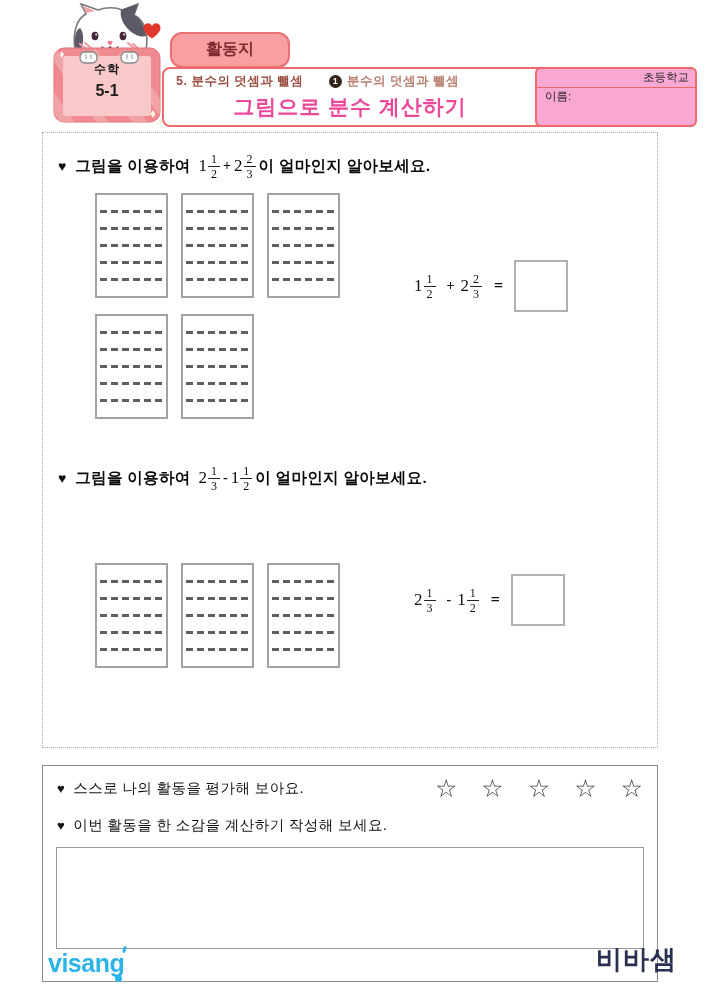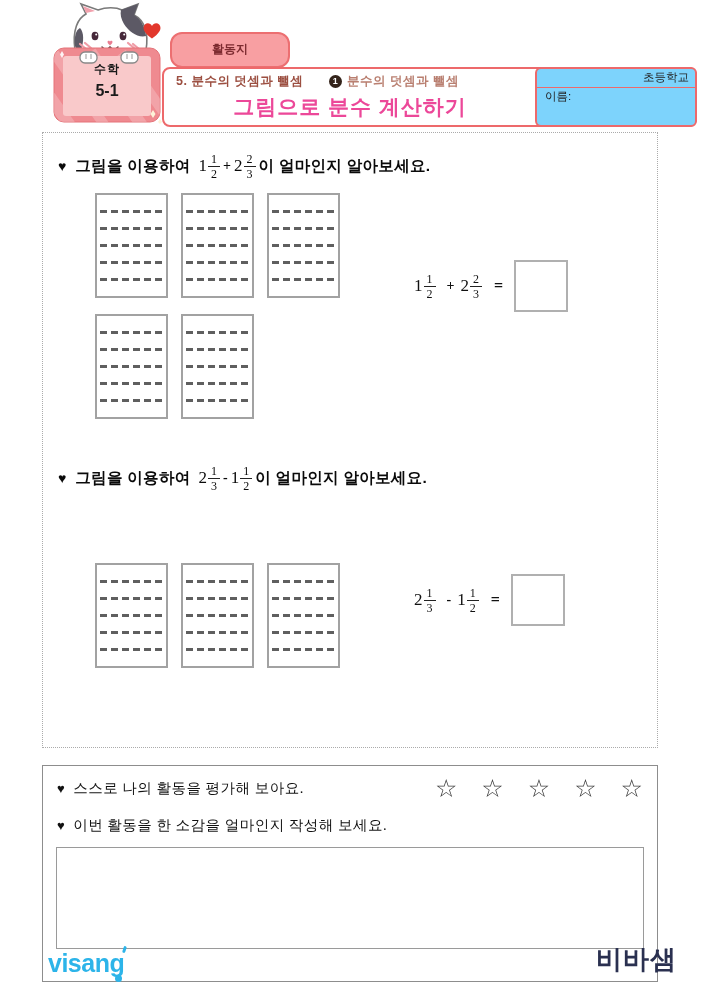--- a/index.html
+++ b/index.html
@@ -9,32 +9,32 @@
   .abs { position:absolute; }
 
   
   .cat-svg { left:50px; top:2px; width:120px; height:122px; }
   .badge-text { left:64px; top:58px; width:86px; text-align:center; font-weight:bold; color:#1a1a1a; z-index:5; }
   .badge-subject { font-size:12px; line-height:23px; letter-spacing:1px; }
   .badge-grade { font-size:16px; line-height:20px; }
 
   .tab { left:170px; top:32px; width:120px; height:36px; background:#f89fa2; border:2px solid #ec6f71;
          border-radius:12px; z-index:1; text-align:center; }
-  .tab span { font-size:12px; font-weight:bold; color:#7d2b30; line-height:30px; }
+  .tab span { font-size:16px; font-weight:bold; color:#7d2b30; line-height:30px; }
 
   .header-box { left:162px; top:67px; width:535px; height:60px; background:#fff; border:2px solid #ed696b;
                 border-radius:8px; z-index:2; }
   .unit-line { position:absolute; left:12px; top:4px; font-size:12.5px; color:#9c4f41; font-weight:bold; letter-spacing:0.5px; }
   .lesson-line { position:absolute; left:165px; top:4px; font-size:12.5px; color:#b97f70; font-weight:bold; letter-spacing:0.5px;
                  display:flex; align-items:center; gap:5px; }
   .lesson-num { display:inline-block; width:13px; height:13px; border-radius:50%; background:#33231a; color:#fff;
                 font-size:9px; line-height:13px; text-align:center; font-weight:bold; }
   .main-title { position:absolute; left:0; top:24px; width:372px; text-align:center; font-size:21px; font-weight:bold;
                 color:#ec4899; letter-spacing:1px; }
-  .info-box { position:absolute; left:371px; top:-2px; width:162px; height:60px; background:#7dd3fc;
+  .info-box { position:absolute; left:371px; top:-2px; width:162px; height:60px; background:#f9a8d4;
               border:2px solid #ed696b; border-radius:6px; overflow:hidden; }
   .info-row { height:18.6px; font-size:11.5px; color:#222; display:flex; align-items:center; }
   .info-row.b { border-bottom:1.5px solid #ed696b; }
   .info-school { justify-content:flex-end; padding-right:6px; }
   .info-gcn { justify-content:space-between; padding:0 16px 0 24px; }
   .info-name { padding-left:8px; }
 
   
   .main-box { left:42px; top:132px; width:616px; height:616px; border:1px dotted #ababab; background:#fff; }
 
@@ -325,21 +325,21 @@
   <div class="eval-row">
     <span class="eval-prompt"><span class="heart">♥</span><span>스스로 나의 활동을 평가해 보아요.</span></span>
     <span class="stars">
         <span>☆</span>
         <span>☆</span>
         <span>☆</span>
         <span>☆</span>
         <span>☆</span>
       </span>
   </div>
-  <div class="feedback-row"><span class="heart">♥</span><span>이번 활동을 한 소감을 얼마인지 작성해 보세요.</span></div>
+  <div class="feedback-row"><span class="heart">♥</span><span>이번 활동을 한 소감을 계산하기 작성해 보세요.</span></div>
   <div class="feedback-box"></div>
 </div>
 
 <div class="abs visang">
   <span>visang</span>
   <span class="visang-dot"></span>
   <span class="visang-tick"></span>
 </div>
 <div class="abs vivasam">
   <span>비바샘</span>

